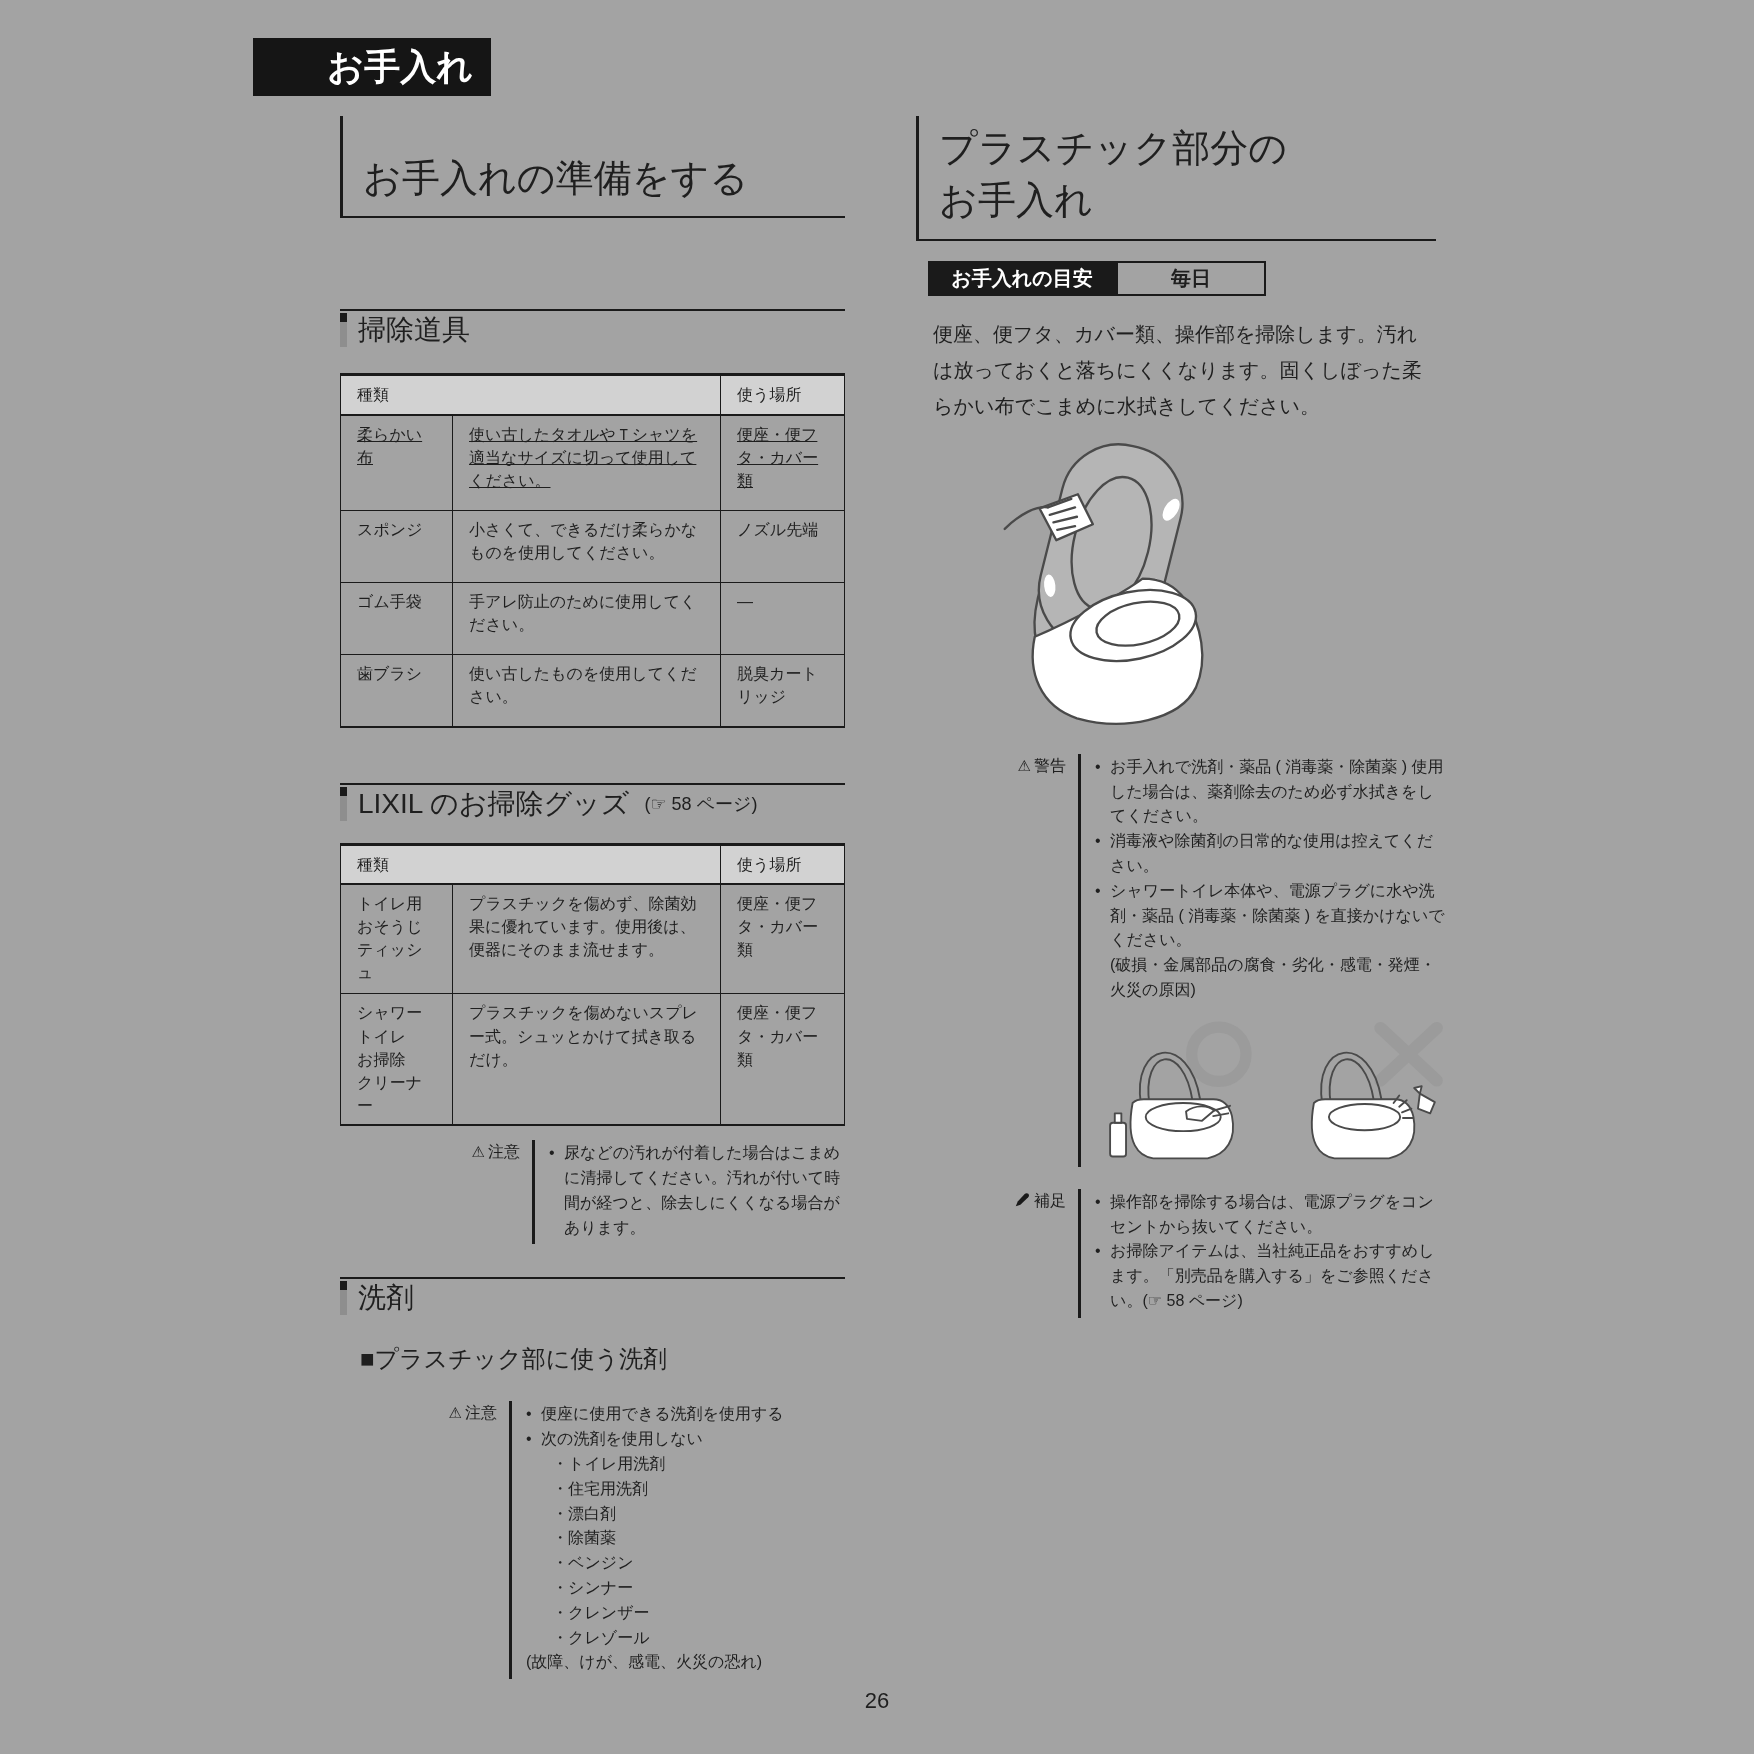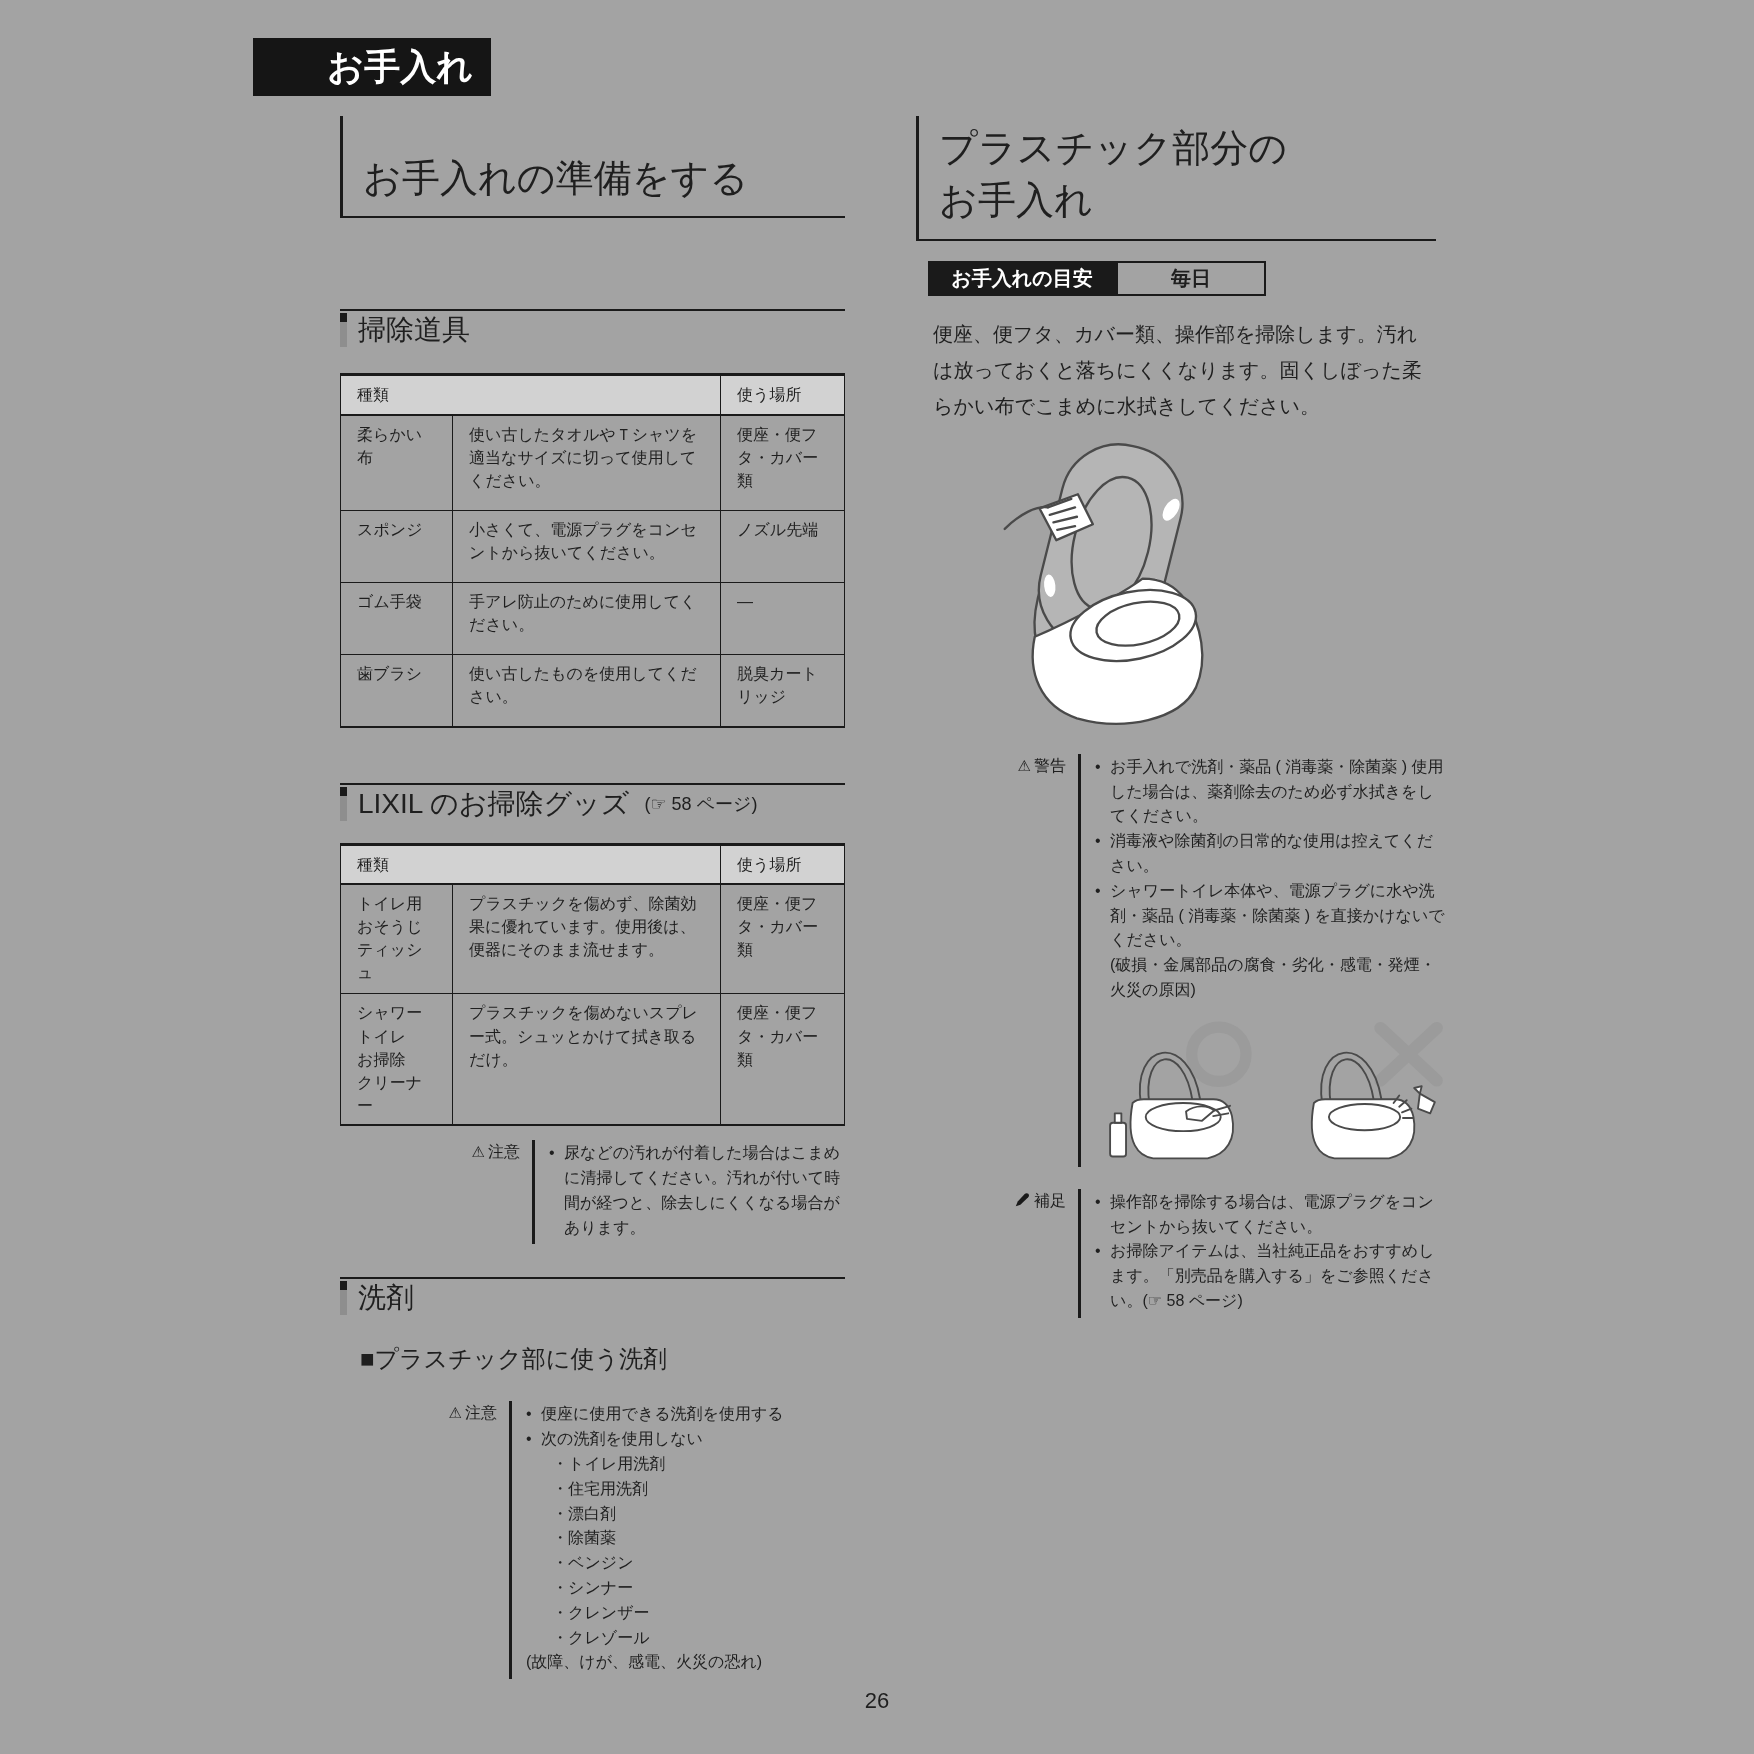--- a/index.html
+++ b/index.html
@@ -91,28 +91,28 @@
           <col>
           <col style="width:124px;">
         </colgroup>
       <thead>
         <tr>
           <th colspan="2">種類</th>
           <th>使う場所</th>
         </tr>
       </thead>
       <tbody>
-        <tr style="height:96px;">
+        <tr style="height:96px;text-decoration:underline;">
           <td>柔らかい布</td>
           <td>使い古したタオルやＴシャツを適当なサイズに切って使用してください。</td>
           <td>便座・便フタ・カバー類</td>
         </tr>
         <tr style="height:72px;">
           <td>スポンジ</td>
-          <td>小さくて、電源プラグをコンセントから抜いてください。</td>
+          <td>小さくて、できるだけ柔らかなものを使用してください。</td>
           <td>ノズル先端</td>
         </tr>
         <tr style="height:72px;">
           <td>ゴム手袋</td>
           <td>手アレ防止のために使用してください。</td>
           <td>―</td>
         </tr>
         <tr style="height:72px;">
           <td>歯ブラシ</td>
           <td>使い古したものを使用してください。</td>

